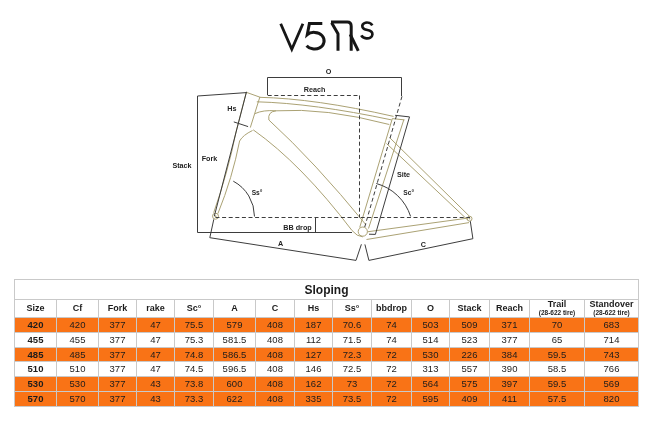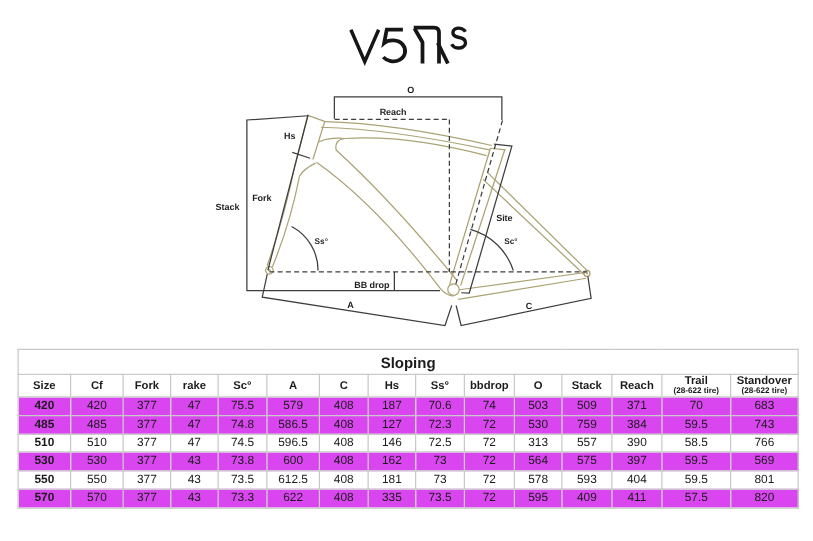--- a/index.html
+++ b/index.html
@@ -4,21 +4,21 @@
 <style>
 html,body{margin:0;padding:0;background:#ffffff;width:650px;height:433px;overflow:hidden;
 font-family:"Liberation Sans",sans-serif;}
 #stage{position:absolute;left:0;top:0;width:650px;height:433px;background:#fff;}
 svg text{font-family:"Liberation Sans",sans-serif;}
 table{position:absolute;left:14px;top:279px;width:624px;border-collapse:collapse;table-layout:fixed;}
 td,th{border:1px solid #c9c9c9;text-align:center;vertical-align:middle;padding:0;
 font-size:9.5px;color:#1c1c1c;font-weight:normal;line-height:1;}
 tr.hd td{font-weight:bold;height:17px;font-size:9px;}
 tr.dt td{height:13.75px;}
-tr.g td{background:#d946ef;}
+tr.g td{background:#f97316;}
 td.sz{font-weight:bold;}
 .small{font-size:6.5px;font-weight:bold;display:block;margin-top:1px;}
 #slop td{font-weight:bold;font-size:12px;height:19px;}
 </style>
 </head>
 <body>
 <div id="stage">
 
 <svg width="650" height="279" viewBox="0 0 650 279">
 <g fill="none" stroke-linecap="butt">
@@ -178,33 +178,50 @@
           <td>408</td>
           <td>187</td>
           <td>70.6</td>
           <td>74</td>
           <td>503</td>
           <td>509</td>
           <td>371</td>
           <td>70</td>
           <td>683</td>
         </tr>
+<tr class="dt">
+          <td class="sz">455</td>
+          <td>455</td>
+          <td>377</td>
+          <td>47</td>
+          <td>75.3</td>
+          <td>581.5</td>
+          <td>408</td>
+          <td>112</td>
+          <td>71.5</td>
+          <td>74</td>
+          <td>514</td>
+          <td>523</td>
+          <td>377</td>
+          <td>65</td>
+          <td>714</td>
+        </tr>
 <tr class="dt g">
           <td class="sz">485</td>
           <td>485</td>
           <td>377</td>
           <td>47</td>
           <td>74.8</td>
           <td>586.5</td>
           <td>408</td>
           <td>127</td>
           <td>72.3</td>
           <td>72</td>
           <td>530</td>
-          <td>759</td>
+          <td>226</td>
           <td>384</td>
           <td>59.5</td>
           <td>743</td>
         </tr>
 <tr class="dt">
           <td class="sz">510</td>
           <td>510</td>
           <td>377</td>
           <td>47</td>
           <td>74.5</td>
@@ -229,37 +246,20 @@
           <td>408</td>
           <td>162</td>
           <td>73</td>
           <td>72</td>
           <td>564</td>
           <td>575</td>
           <td>397</td>
           <td>59.5</td>
           <td>569</td>
         </tr>
-<tr class="dt">
-          <td class="sz">550</td>
-          <td>550</td>
-          <td>377</td>
-          <td>43</td>
-          <td>73.5</td>
-          <td>612.5</td>
-          <td>408</td>
-          <td>181</td>
-          <td>73</td>
-          <td>72</td>
-          <td>578</td>
-          <td>593</td>
-          <td>404</td>
-          <td>59.5</td>
-          <td>801</td>
-        </tr>
 <tr class="dt g">
           <td class="sz">570</td>
           <td>570</td>
           <td>377</td>
           <td>43</td>
           <td>73.3</td>
           <td>622</td>
           <td>408</td>
           <td>335</td>
           <td>73.5</td>

